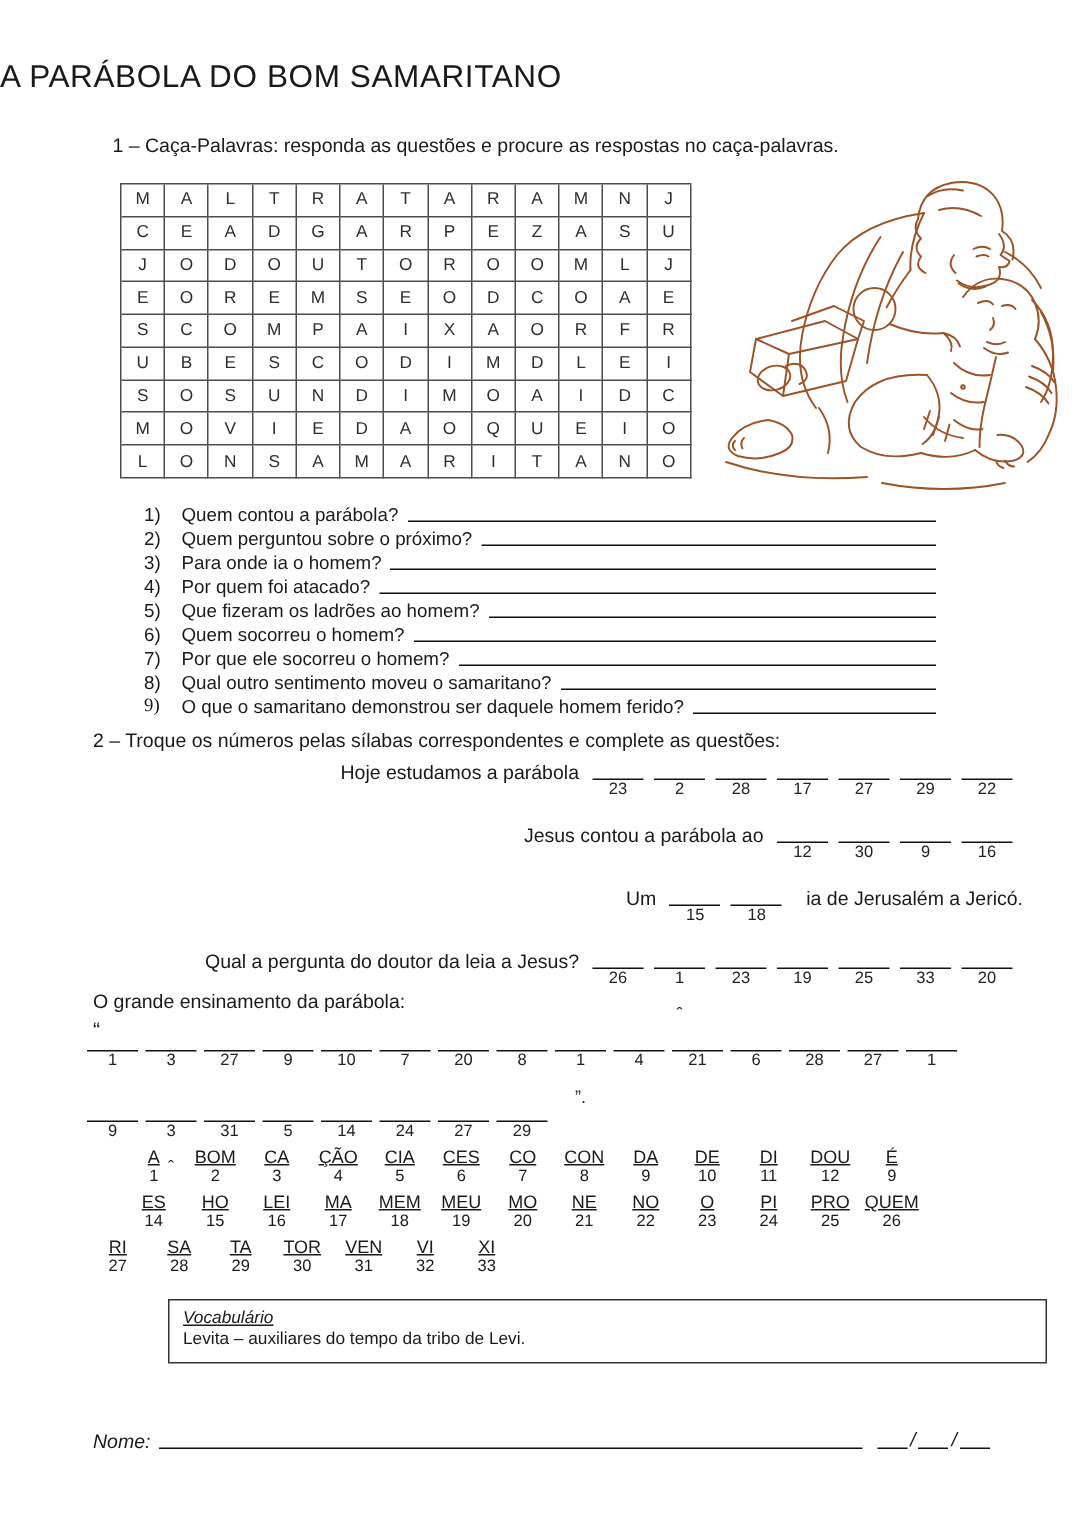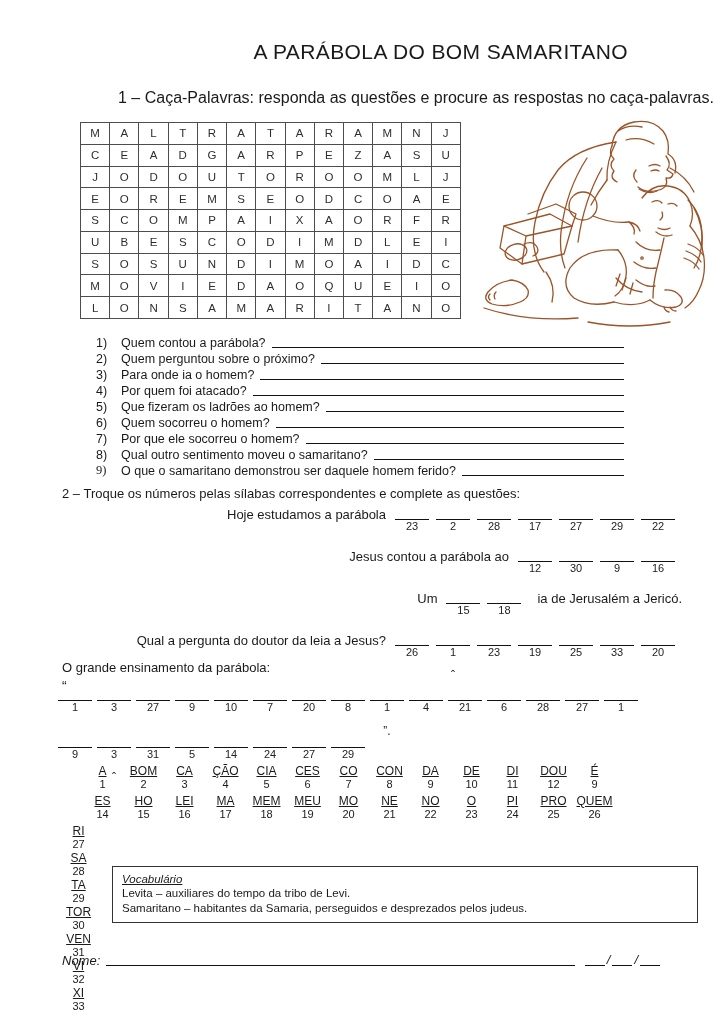--- a/index.html
+++ b/index.html
@@ -6,25 +6,25 @@
   * { margin:0; padding:0; box-sizing:border-box; }
   html,body { background:#fff; }
   body {
     width:724px; height:1024px; position:relative;
     font-family:"Liberation Sans", sans-serif; color:var(--ink);
     overflow:hidden;
   }
   .abs { position:absolute; }
 
   
-  #title { top:40px; left:0; width:628px; text-align:right;
+  #title { top:40px; left:0; width:628px; text-align:left;
     font-size:21px; font-weight:400; letter-spacing:.4px; }
 
   
-  #s1-heading { top:89px; left:75px; font-size:16px;margin-left:43px; }
+  #s1-heading { top:89px; left:75px; font-size:13px; }
 
   
   #grid { top:122px; left:80px; border-top:1px solid #4d4d4d; border-left:1px solid #4d4d4d; }
   .ws-row { display:flex; }
   .ws-cell { width:29.23px; height:21.78px; display:flex; align-items:center; justify-content:center;
     border-right:1px solid #4d4d4d; border-bottom:1px solid #4d4d4d;
     font-size:11.5px; color:#2e2e2e; }
 
   
   #illus { top:110px; left:466px; width:252px; height:222px; }
@@ -56,21 +56,21 @@
     font-size:12px; line-height:10px; color:#222; }
   #lesson-label { top:660px; left:62px; font-size:13px; }
   #open-quote { top:678px; left:62px; font-size:14px; }
   #quote-rows { top:700px; left:58px; }
   .quote-row { display:flex; margin-bottom:9px; height:38px; }
   .quote-row .blank { width:34px; margin-right:5px; }
 
   
   #syl-key { top:764px; left:58px; }
   .key-row { display:flex; padding-left:24px; margin-bottom:3px; }
-  .key-row:last-child { padding-left:0;flex-direction:column; }
+  .key-row:last-child { padding-left:0; }
   .key-item { width:41px; display:flex; flex-direction:column; align-items:center; }
   .key-syl { font-size:12px; text-decoration:underline; line-height:14px; }
   .key-num { font-size:11px; line-height:13px; }
 
   
   #vocab { top:866px; left:112px; width:586px; border:1px solid #333; padding:5px 9px 7px 9px;
     font-size:11.5px; line-height:14.3px; }
   #vocab-title { font-style:italic; text-decoration:underline; }
 
   
@@ -959,21 +959,20 @@
   </div>
 
 <div id="vocab" class="abs">
   <div id="vocab-title">Vocabulário</div>
   <div>
 
 
 
       <div class="vocab-entry">Levita – auxiliares do tempo da tribo de Levi.</div>
 
-      <div class="vocab-entry">Samaritano – habitantes da Samaria, perseguidos e desprezados pelos judeus.</div>
     </div>
 </div>
 
 <div id="name-row" class="abs">
   <span id="name-label">Nome:</span>
   <span class="n-line"></span>
   <span class="d-seg"></span>
   <span class="d-slash">/</span>
   <span class="d-seg"></span>
   <span class="d-slash">/</span>

